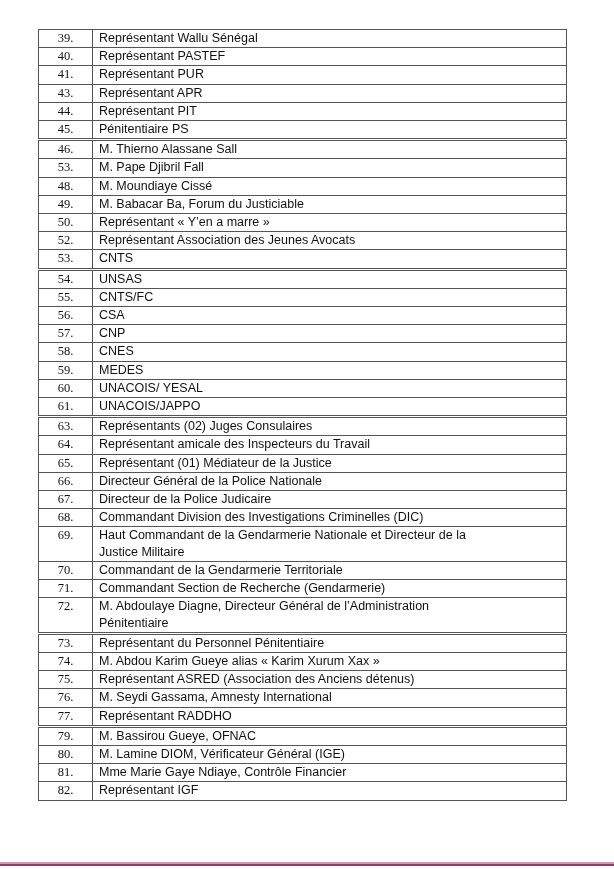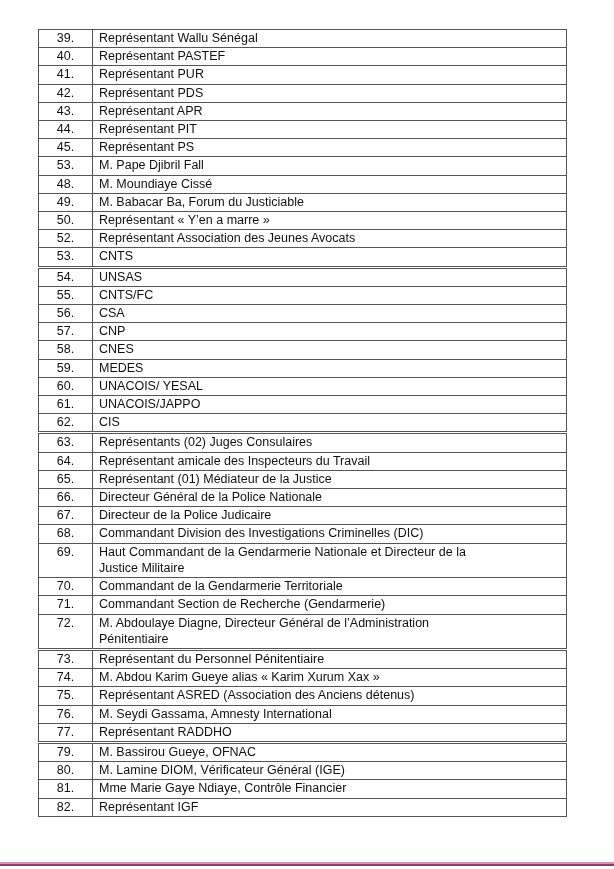--- a/index.html
+++ b/index.html
@@ -32,20 +32,21 @@
     line-height: 16.2px;
     padding: 0 6px 1px 6px;
     height: 15.5px;
     vertical-align: top;
     overflow: hidden;
   }
   table.participants td.cell-num {
     width: 49px;
     text-align: center;
     padding: 0 2px 1px 2px;
+    font-family: Liberation Serif, serif;
   }
   table.participants td.cell-label {
     white-space: pre-line;
   }
   table.participants tr.group-start td {
     border-top: 3px double var(--border-color, #555555);
   }
   .accent-line {
     position: absolute;
     left: 0;
@@ -71,34 +72,34 @@
         </tr>
         <tr>
           <td class="cell-num">40.</td>
           <td class="cell-label">Représentant PASTEF</td>
         </tr>
         <tr>
           <td class="cell-num">41.</td>
           <td class="cell-label">Représentant PUR</td>
         </tr>
         <tr>
-          <td class="cell-num">42.</td>
-          <td class="cell-label">Représentant PDS</td>
-        </tr>
-        <tr>
           <td class="cell-num">43.</td>
           <td class="cell-label">Représentant APR</td>
         </tr>
         <tr>
           <td class="cell-num">44.</td>
           <td class="cell-label">Représentant PIT</td>
         </tr>
         <tr>
           <td class="cell-num">45.</td>
-          <td class="cell-label">Représentant PS</td>
+          <td class="cell-label">Pénitentiaire PS</td>
+        </tr>
+        <tr class="group-start">
+          <td class="cell-num">46.</td>
+          <td class="cell-label">M. Thierno Alassane Sall</td>
         </tr>
         <tr>
           <td class="cell-num">53.</td>
           <td class="cell-label">M. Pape Djibril Fall</td>
         </tr>
         <tr>
           <td class="cell-num">48.</td>
           <td class="cell-label">M. Moundiaye Cissé</td>
         </tr>
         <tr>
@@ -141,24 +142,20 @@
           <td class="cell-num">59.</td>
           <td class="cell-label">MEDES</td>
         </tr>
         <tr>
           <td class="cell-num">60.</td>
           <td class="cell-label">UNACOIS/ YESAL</td>
         </tr>
         <tr>
           <td class="cell-num">61.</td>
           <td class="cell-label">UNACOIS/JAPPO</td>
-        </tr>
-        <tr>
-          <td class="cell-num">62.</td>
-          <td class="cell-label">CIS</td>
         </tr>
         <tr class="group-start">
           <td class="cell-num">63.</td>
           <td class="cell-label">Représentants (02) Juges Consulaires</td>
         </tr>
         <tr>
           <td class="cell-num">64.</td>
           <td class="cell-label">Représentant amicale des Inspecteurs du Travail</td>
         </tr>
         <tr>

